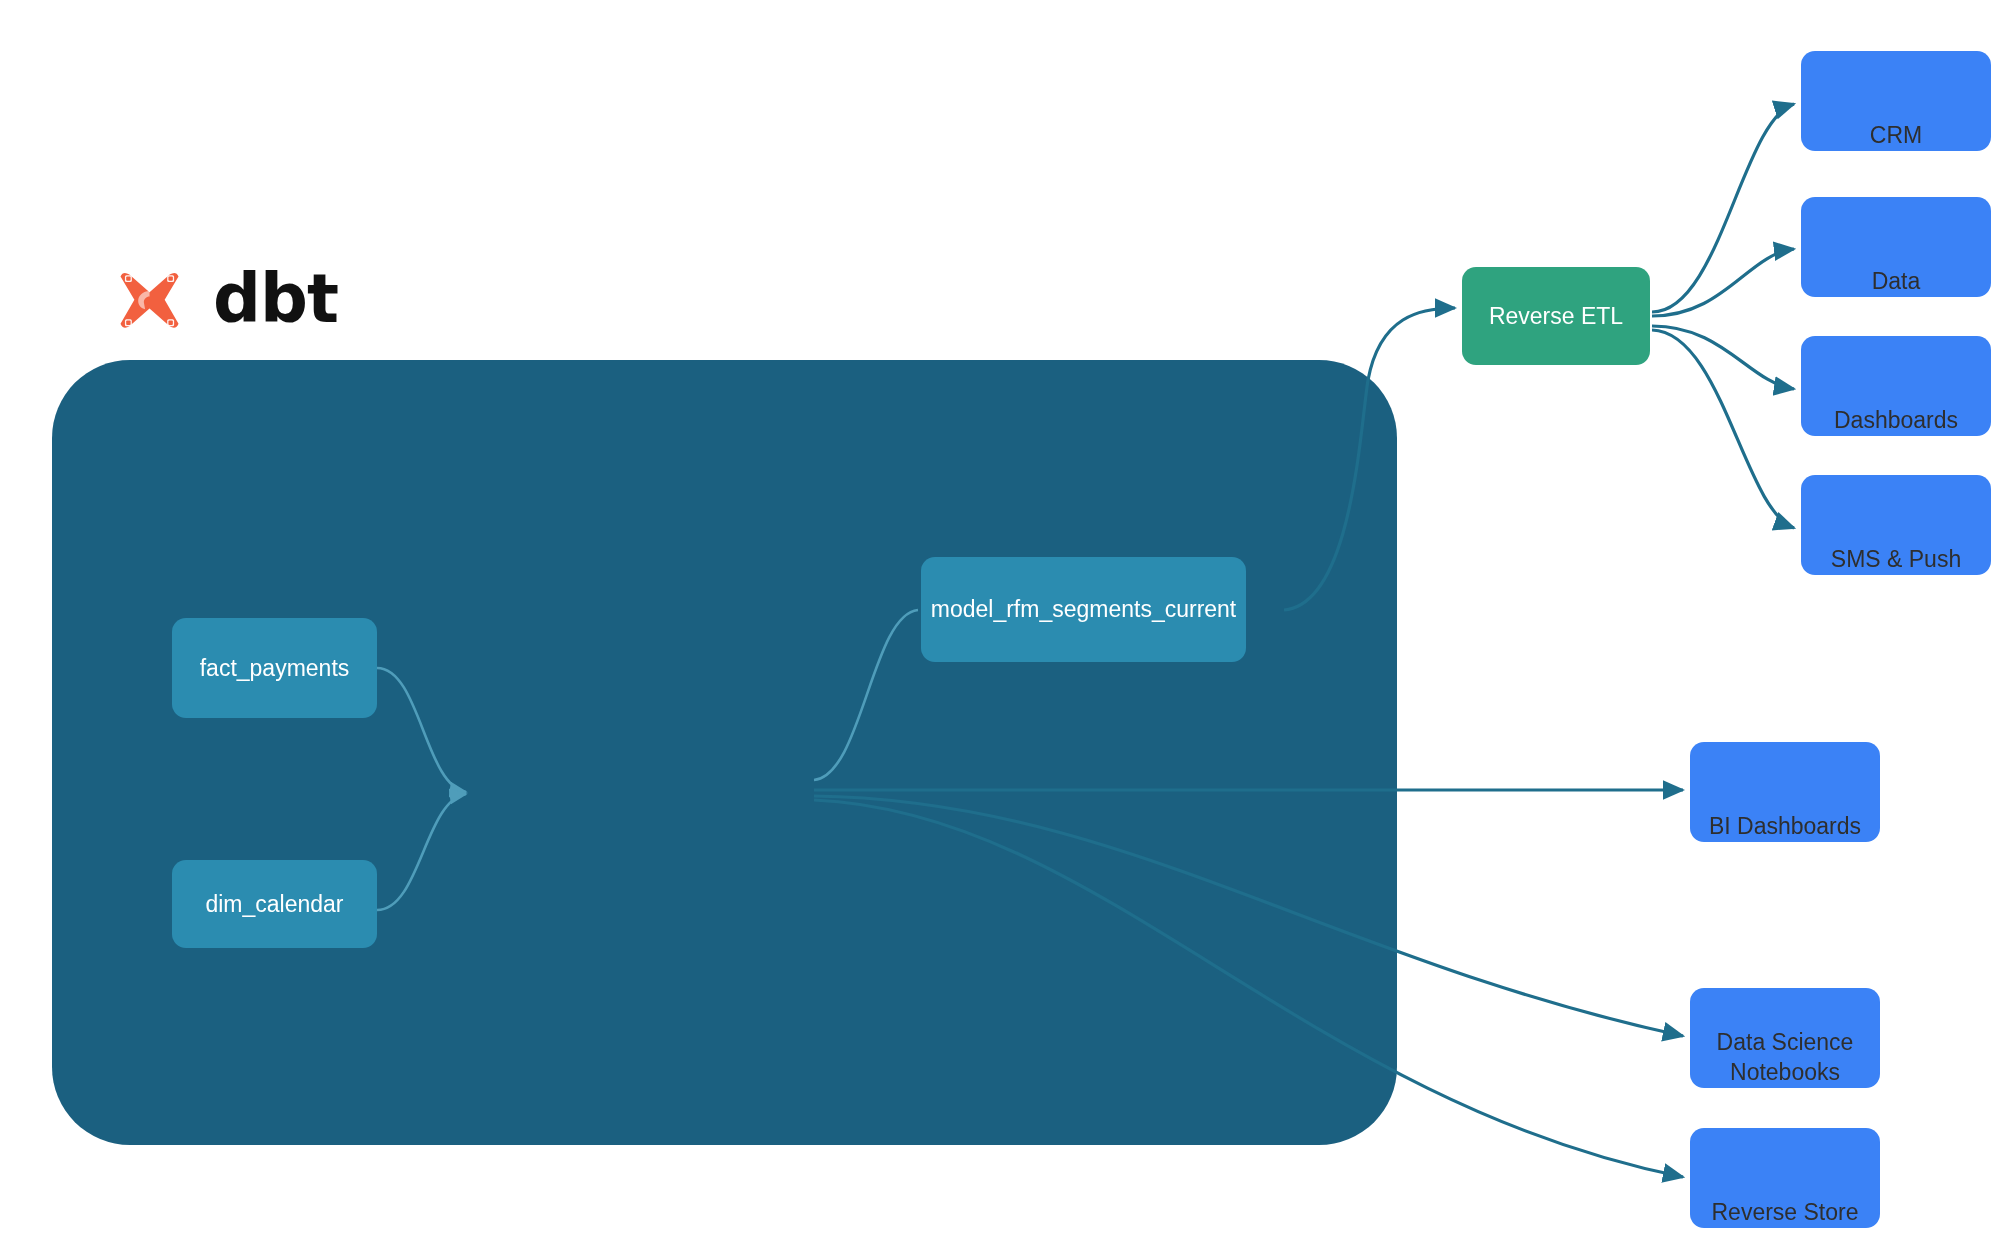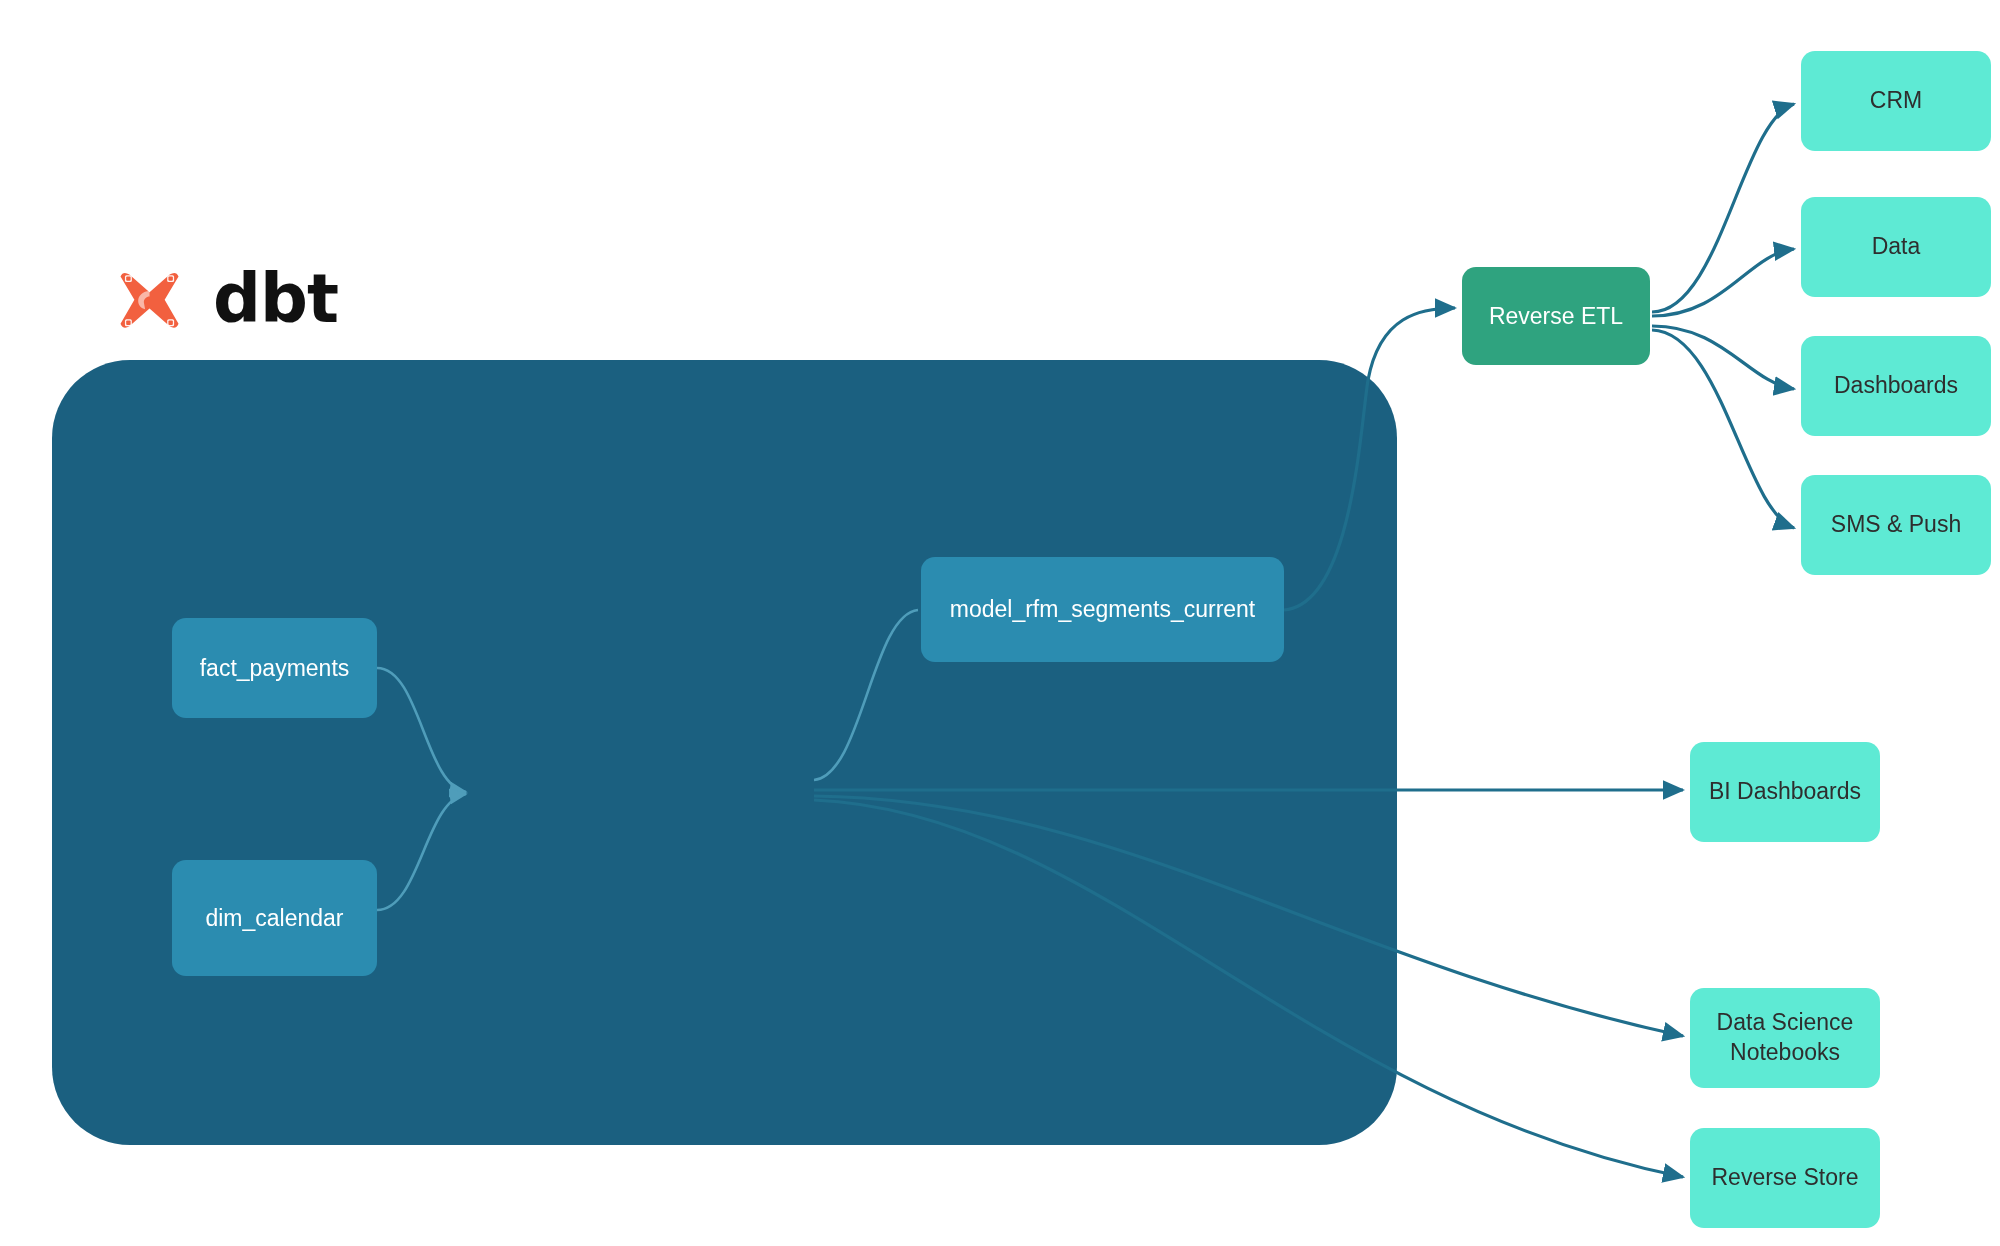--- a/index.html
+++ b/index.html
@@ -77,31 +77,32 @@
     font-size: 23px;
     padding: 0 18px;
   }
   .node-green {
     background: #2FA37F;
     color: #ffffff;
     border-radius: 14px;
     font-size: 23px;
   }
   .node-gray {
-    background: #5eead4;
+    background: #3b82f6;
     color: #2E2E2E;
     border-radius: 14px;
     font-size: 23px;
     line-height: 1.30;
+    align-items: flex-end;
   }
 
   #n-fact-payments       { left: 172px;  top: 618px;  width: 205px; height: 100px; }
-  #n-dim-calendar        { left: 172px;  top: 860px;  width: 205px; height: 116px; }
+  #n-dim-calendar        { left: 172px;  top: 860px;  width: 205px; height: 88px; }
   #n-hist                { left: 474px;  top: 736px;  width: 340px; height: 112px; }
-  #n-current             { left: 921px;  top: 557px;  width: 363px; height: 105px; }
+  #n-current             { left: 921px;  top: 557px;  width: 325px; height: 105px; }
   #n-reverse-etl         { left: 1462px; top: 267px;  width: 188px; height: 98px;  }
 
   #n-crm                 { left: 1801px; top: 51px;   width: 190px; height: 100px; }
   #n-email               { left: 1801px; top: 197px;  width: 190px; height: 100px; }
   #n-advertising         { left: 1801px; top: 336px;  width: 190px; height: 100px; }
   #n-sms-push            { left: 1801px; top: 475px;  width: 190px; height: 100px; }
   #n-bi-dashboards       { left: 1690px; top: 742px;  width: 190px; height: 100px; }
   #n-ds-notebooks        { left: 1690px; top: 988px;  width: 190px; height: 100px; }
   #n-feature-store       { left: 1690px; top: 1128px; width: 190px; height: 100px; }
 </style>

